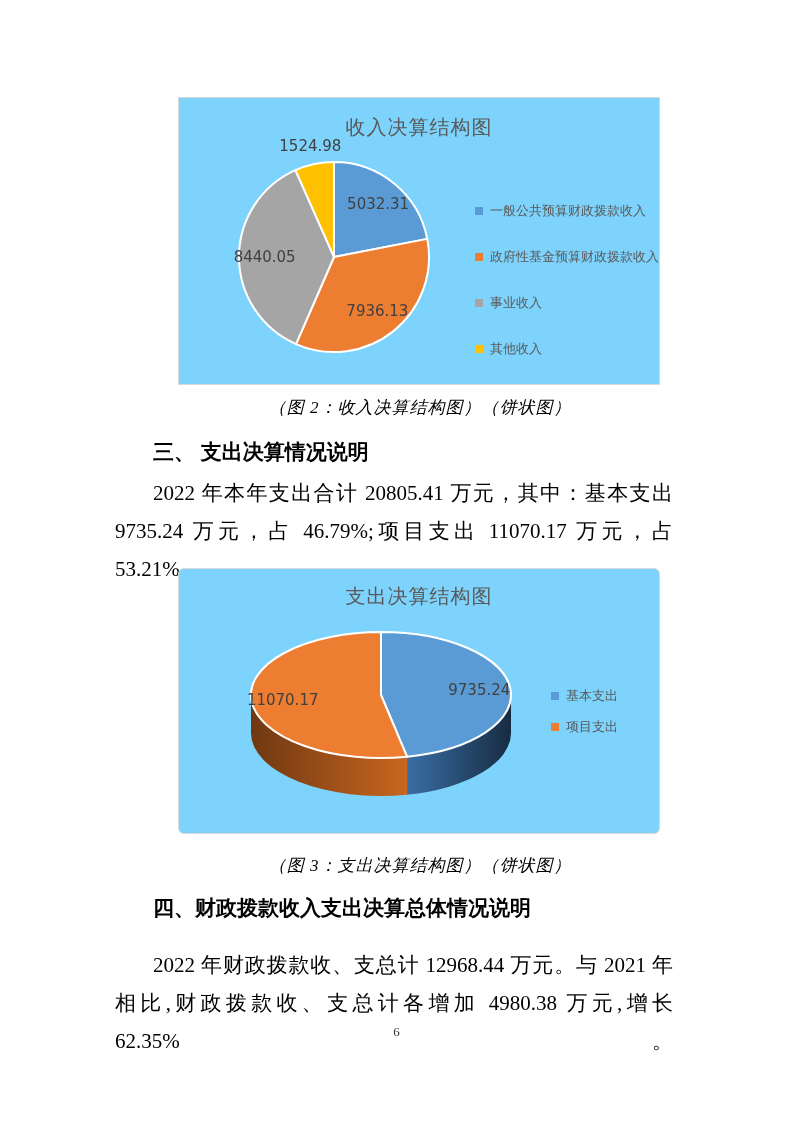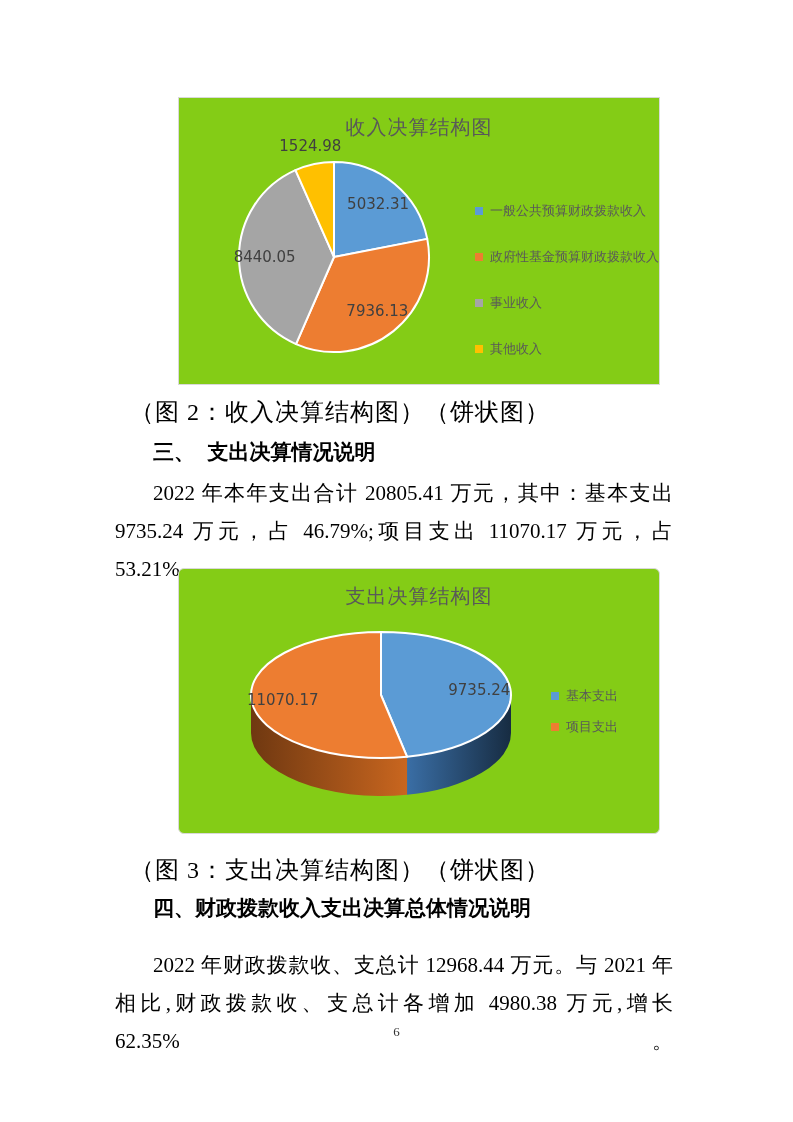--- a/index.html
+++ b/index.html
@@ -2,21 +2,21 @@
 <html><head>
 <meta charset="utf-8">
 <style>
   html,body { margin:0; padding:0; background:#888; }
   .page {
     position:relative; width:793px; height:1122px; margin:0 auto;
     background:#ffffff; overflow:hidden;
     font-family:"Liberation Serif", serif; color:#000;
   }
   .chart-box {
-    position:absolute; left:178px; width:482px; background:#84cc16;
+    position:absolute; left:178px; width:482px; background:#7dd3fc;
     border:1px solid #d9d9d9; box-sizing:border-box;
   }
   #chart1-box { top:97px;  height:288px; }
   #chart2-box { top:568px; height:266px;border-radius:6px; }
   .chart-title {
     position:absolute; left:0; width:100%; text-align:center;
     font-family:"DejaVu Sans", "Liberation Sans", sans-serif;
     font-size:20px; color:#595959; letter-spacing:1px;
   }
   #chart1-title { top:16px; }
@@ -25,28 +25,28 @@
   .legend {
     position:absolute; display:flex; flex-direction:column;
     font-family:"DejaVu Sans", "Liberation Sans", sans-serif;
     color:#595959;
   }
   #legend1 { left:296px; top:104px; gap:29px; font-size:13px; }
   #legend2 { left:372px; top:118px; gap:14px;  font-size:13px; }
   .legend-item { display:flex; align-items:center; gap:7px; white-space:nowrap; line-height:17px; }
   .legend-marker { width:8px; height:8px; flex:none; display:inline-block; }
   .caption {
-    position:absolute; left:130px; width:580px; text-align:left;
-    font-size:24px; letter-spacing:1px;
+    position:absolute; left:130px; width:580px; text-align:center;
+    font-size:17px; letter-spacing:1px;font-style:italic;
   }
   #caption2-fig { top:396px; }
   #caption3-fig { top:854px; }
   .heading {
     position:absolute; left:153px; width:520px;
-    font-family:Liberation Mono, monospace; font-weight:bold; font-size:21px;
+    font-family:Liberation Sans, sans-serif; font-weight:bold; font-size:21px;
   }
   #heading-sec3 { top:438px; }
   #heading-sec4 { top:894px; }
   .para { position:absolute; left:115px; width:558px; font-size:21px; }
   #para-sec3 { top:474px; }
   #para-sec4 { top:930px;margin-top:16px; }
   .para .line { line-height:38px; text-align:justify; text-align-last:justify; }
   .para .line.first { text-indent:38px; }
   .page-number {
     position:absolute; top:1024px; left:0; width:100%; text-align:center;

